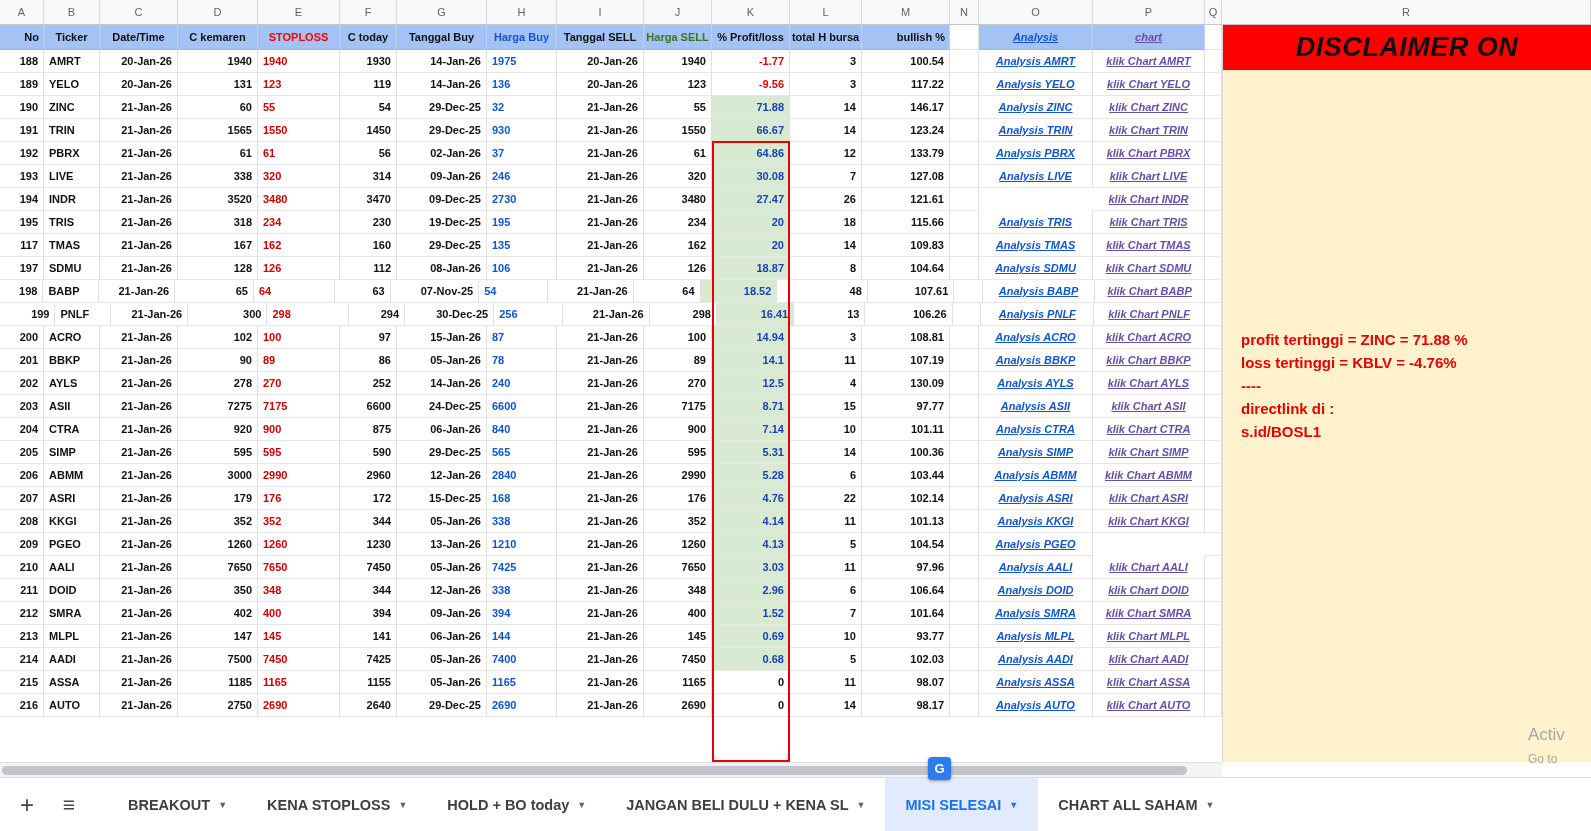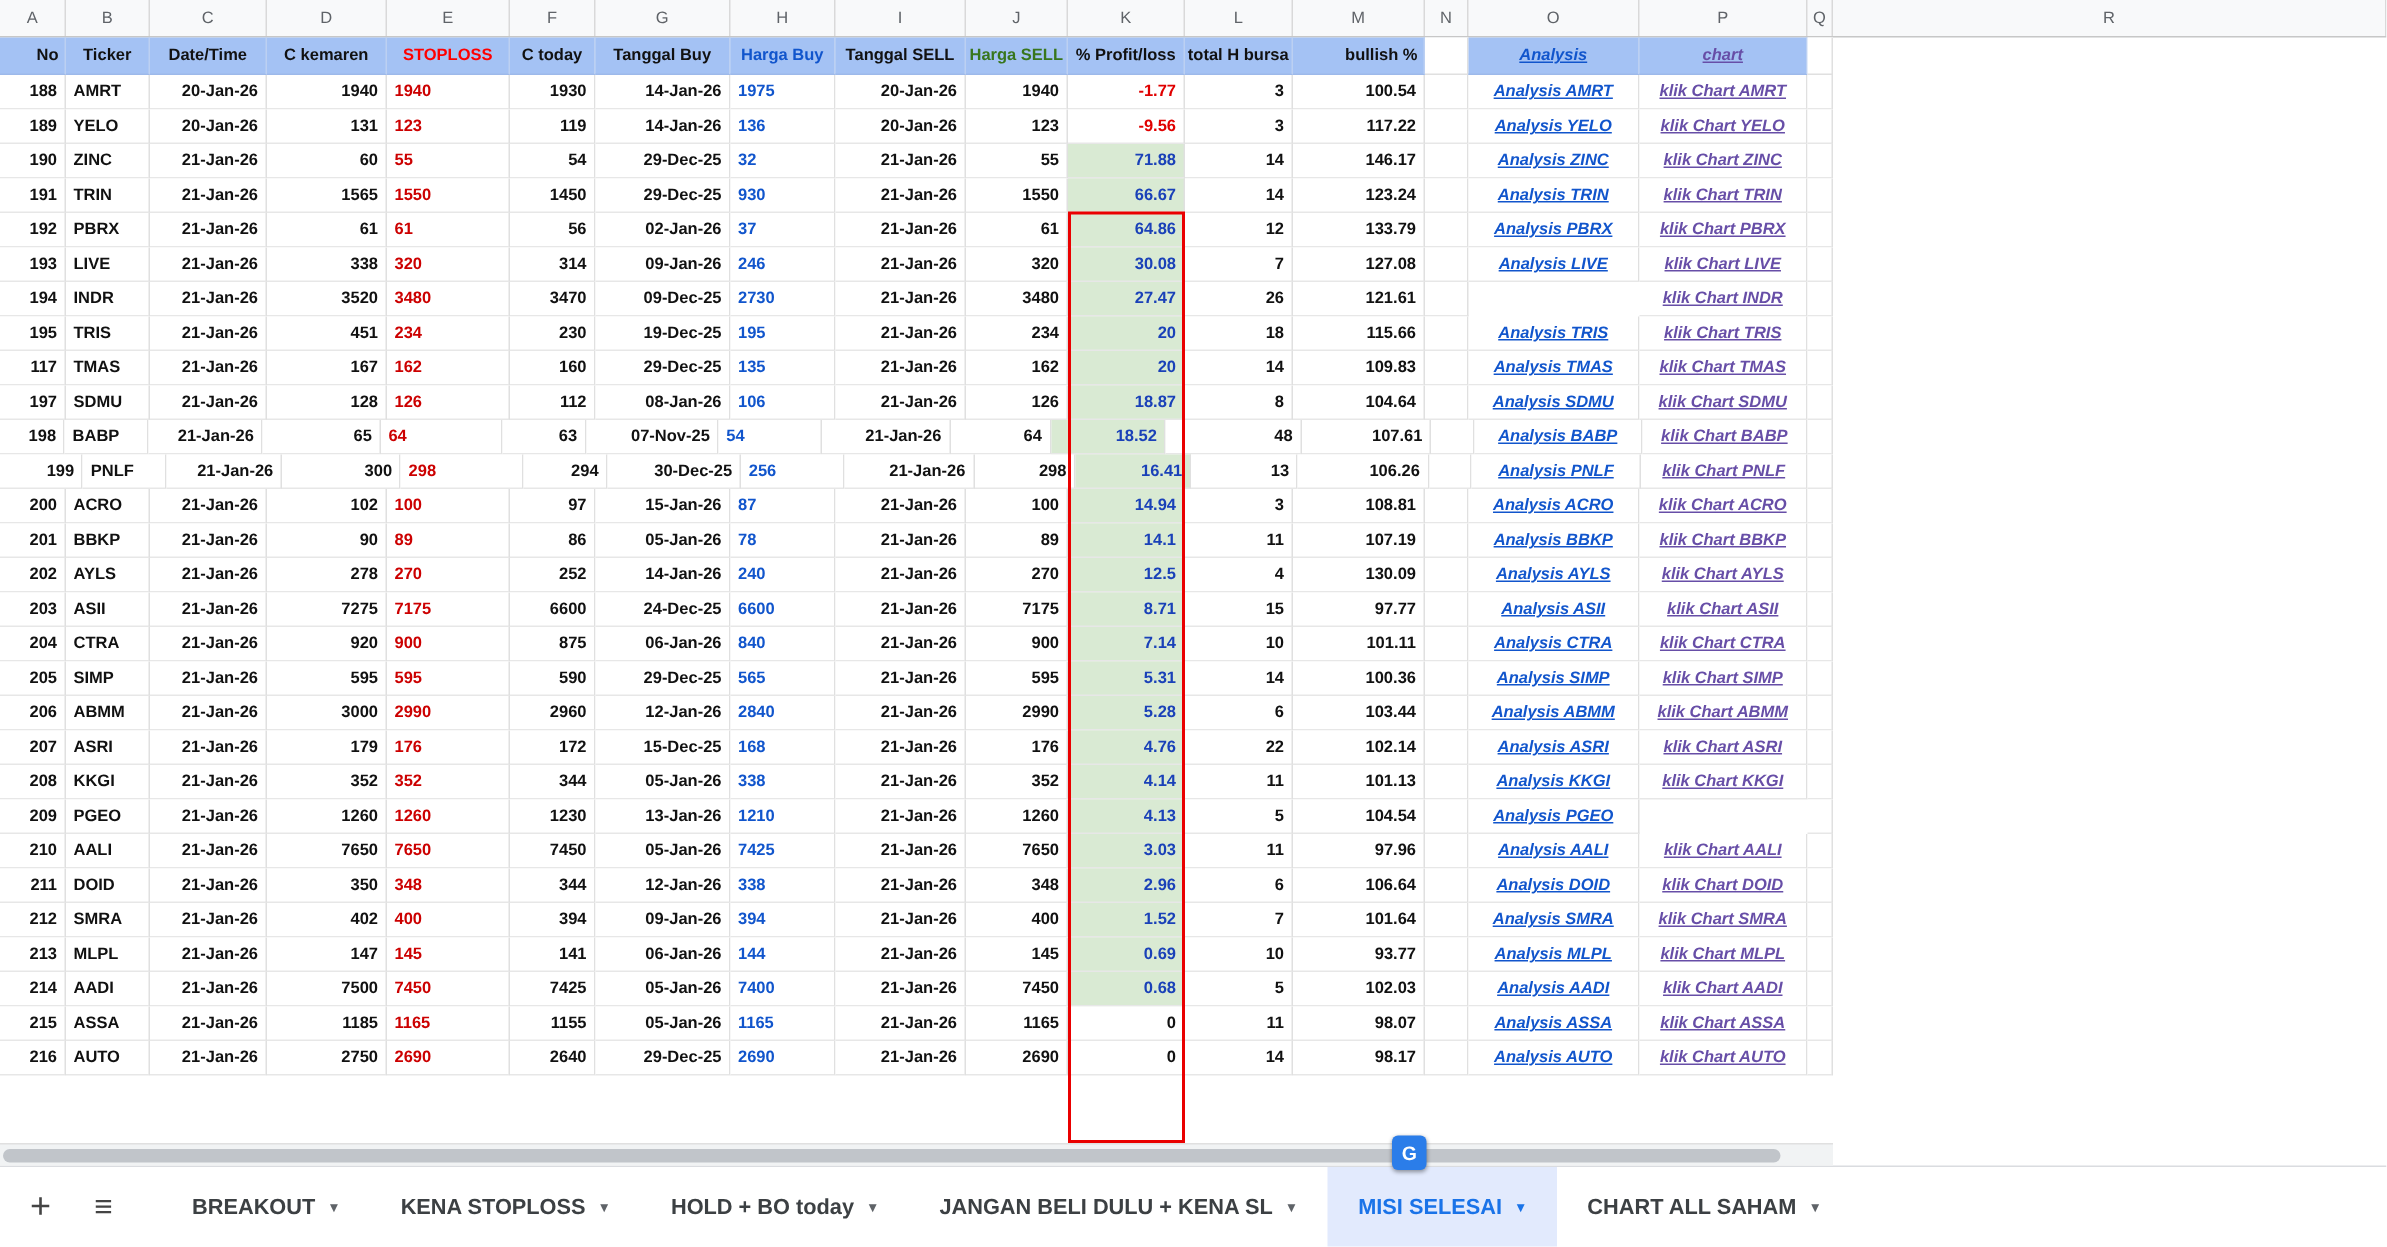--- a/index.html
+++ b/index.html
@@ -261,21 +261,21 @@
             <div class="dc al-r" style="width: 88px;">121.61</div>
             <div class="dc " style="width: 29px;"></div>
             <div class="dc link-blue al-c" style="width: 114px; margin-top: 24px;">Analysis INDR</div>
             <div class="dc link-purple al-c" style="width: 112px;">klik Chart INDR</div>
             <div class="dc " style="width: 17px;"></div>
           </div>
           <div class="dr">
             <div class="dc al-r" style="width: 44px;">195</div>
             <div class="dc al-l" style="width: 56px;">TRIS</div>
             <div class="dc al-r" style="width: 78px;">21-Jan-26</div>
-            <div class="dc al-r" style="width: 80px;">451</div>
+            <div class="dc al-r" style="width: 80px;">318</div>
             <div class="dc red-text" style="width: 82px;">234</div>
             <div class="dc al-r" style="width: 57px;">230</div>
             <div class="dc al-r" style="width: 90px;">19-Dec-25</div>
             <div class="dc blue-text" style="width: 70px;">195</div>
             <div class="dc al-r" style="width: 87px;">21-Jan-26</div>
             <div class="dc al-r" style="width: 68px;">234</div>
             <div class="dc al-r profit-pos" style="width: 78px;">20</div>
             <div class="dc al-r" style="width: 72px;">18</div>
             <div class="dc al-r" style="width: 88px;">115.66</div>
             <div class="dc " style="width: 29px;"></div>
@@ -680,20 +680,34 @@
             <div class="dc " style="width: 29px;"></div>
             <div class="dc link-blue al-c" style="width: 114px;">Analysis AUTO</div>
             <div class="dc link-purple al-c" style="width: 112px;">klik Chart AUTO</div>
             <div class="dc " style="width: 17px;"></div>
           </div>
         </div>
     </div>
 
     <div class="red-outline"></div>
 
+    <div class="r-col">
+      <div class="disclaimer">DISCLAIMER ON</div>
+      <div class="notes">
+        <div>profit tertinggi = ZINC = 71.88 %</div>
+        <div>loss tertinggi = KBLV = -4.76%</div>
+        <div>----</div>
+        <div>directlink di :</div>
+        <div>s.id/BOSL1</div>
+      </div>
+      <div class="watermark">
+        <div class="wm1">Activ</div>
+        <div class="wm2">Go to</div>
+      </div>
+    </div>
   </div>
 
   <div class="hscroll">
     <div class="hthumb"></div>
   </div>
   <div class="float-icon">G</div>
 
   <div class="tabbar">
     <div class="bar-btn plus">+</div>
     <div class="bar-btn menu">≡</div>

